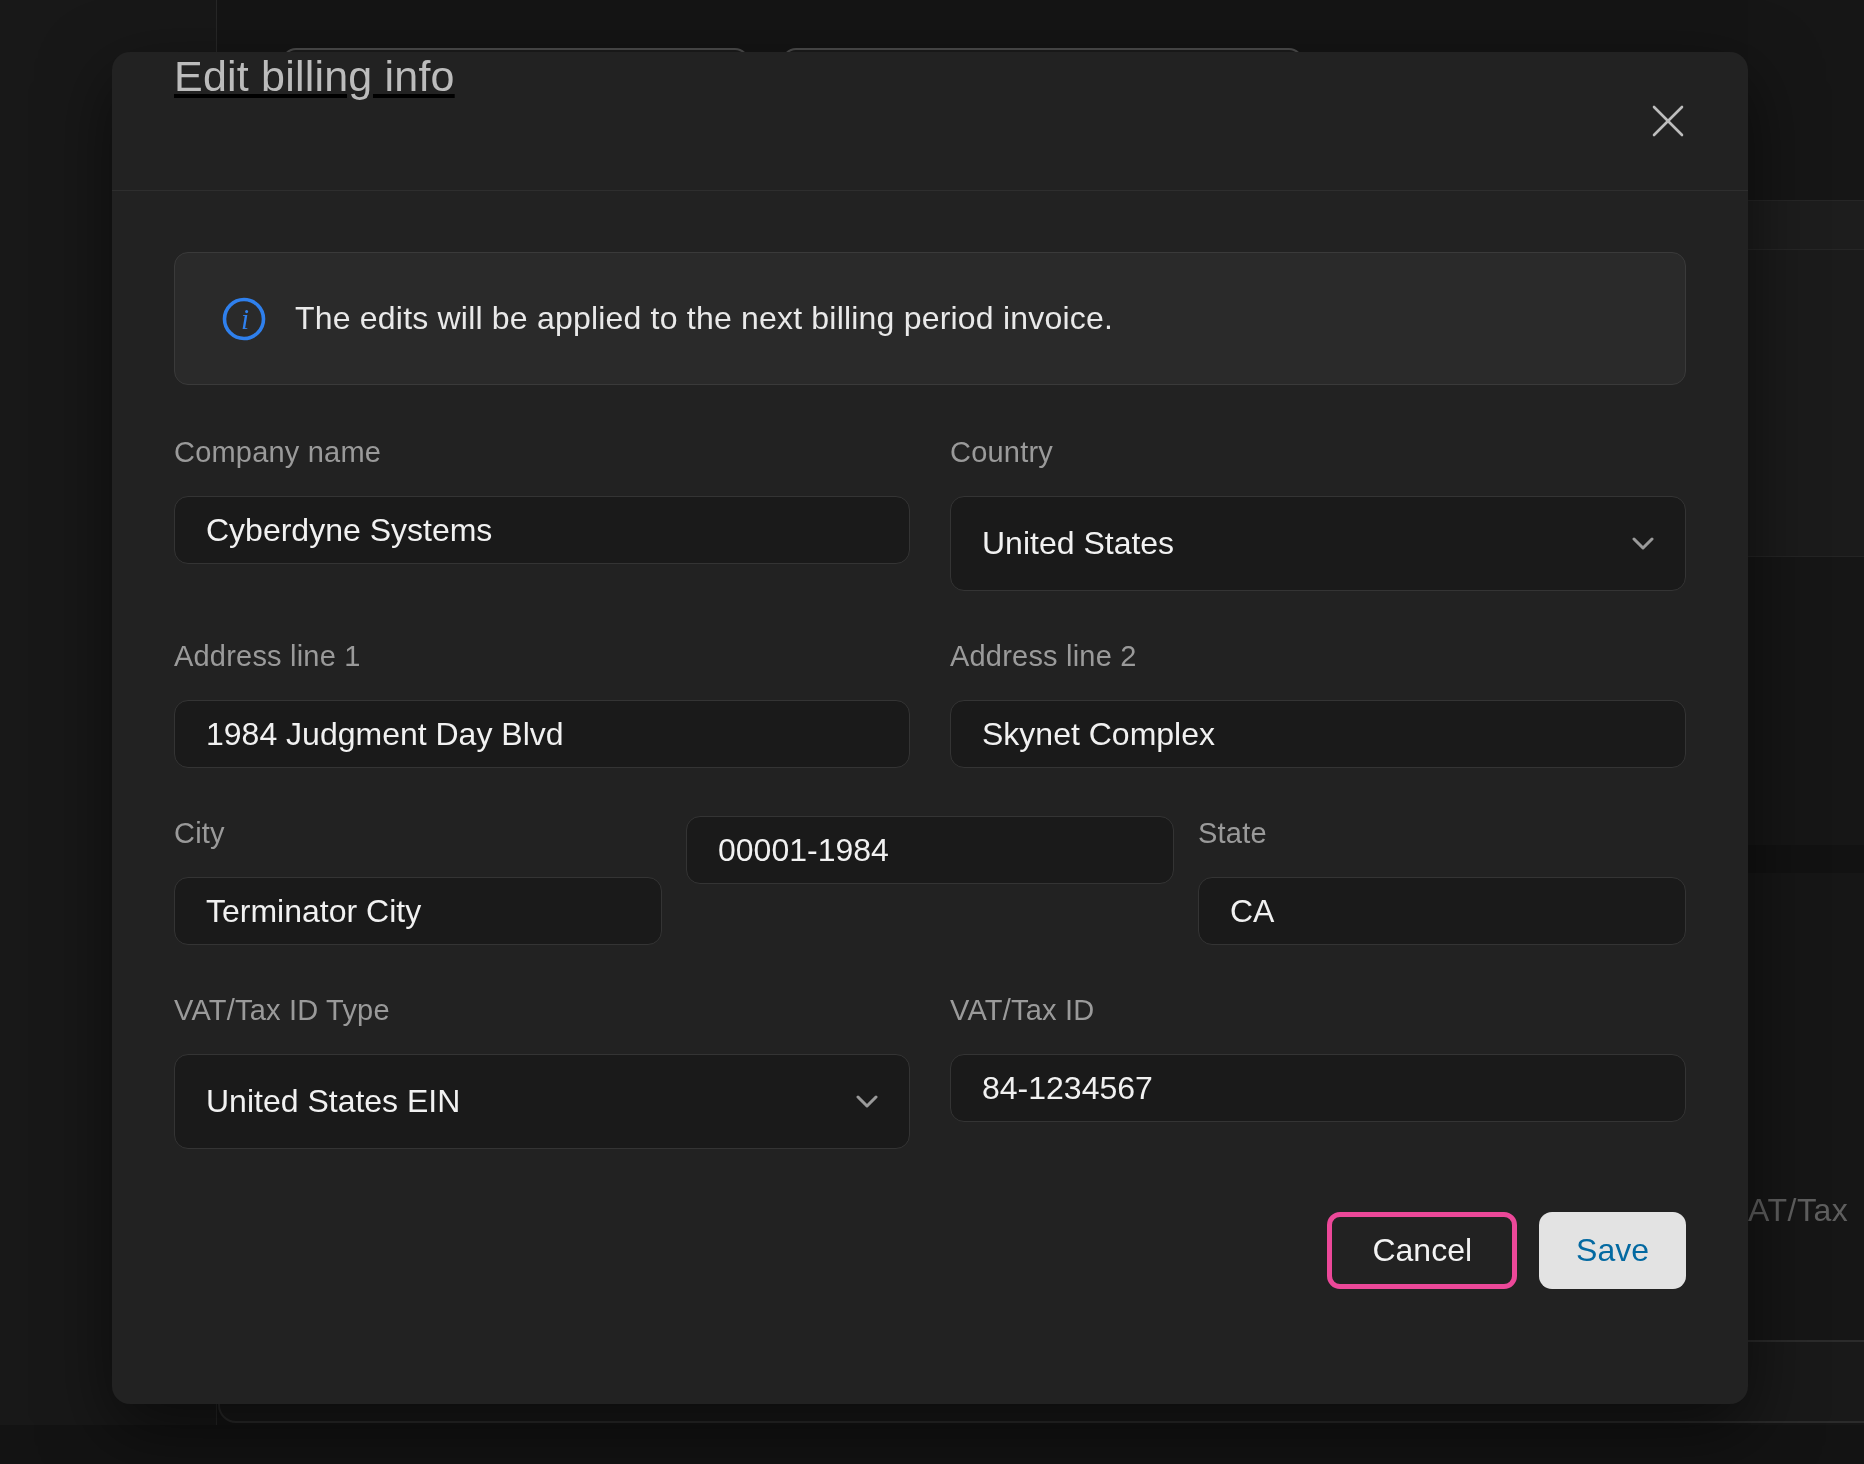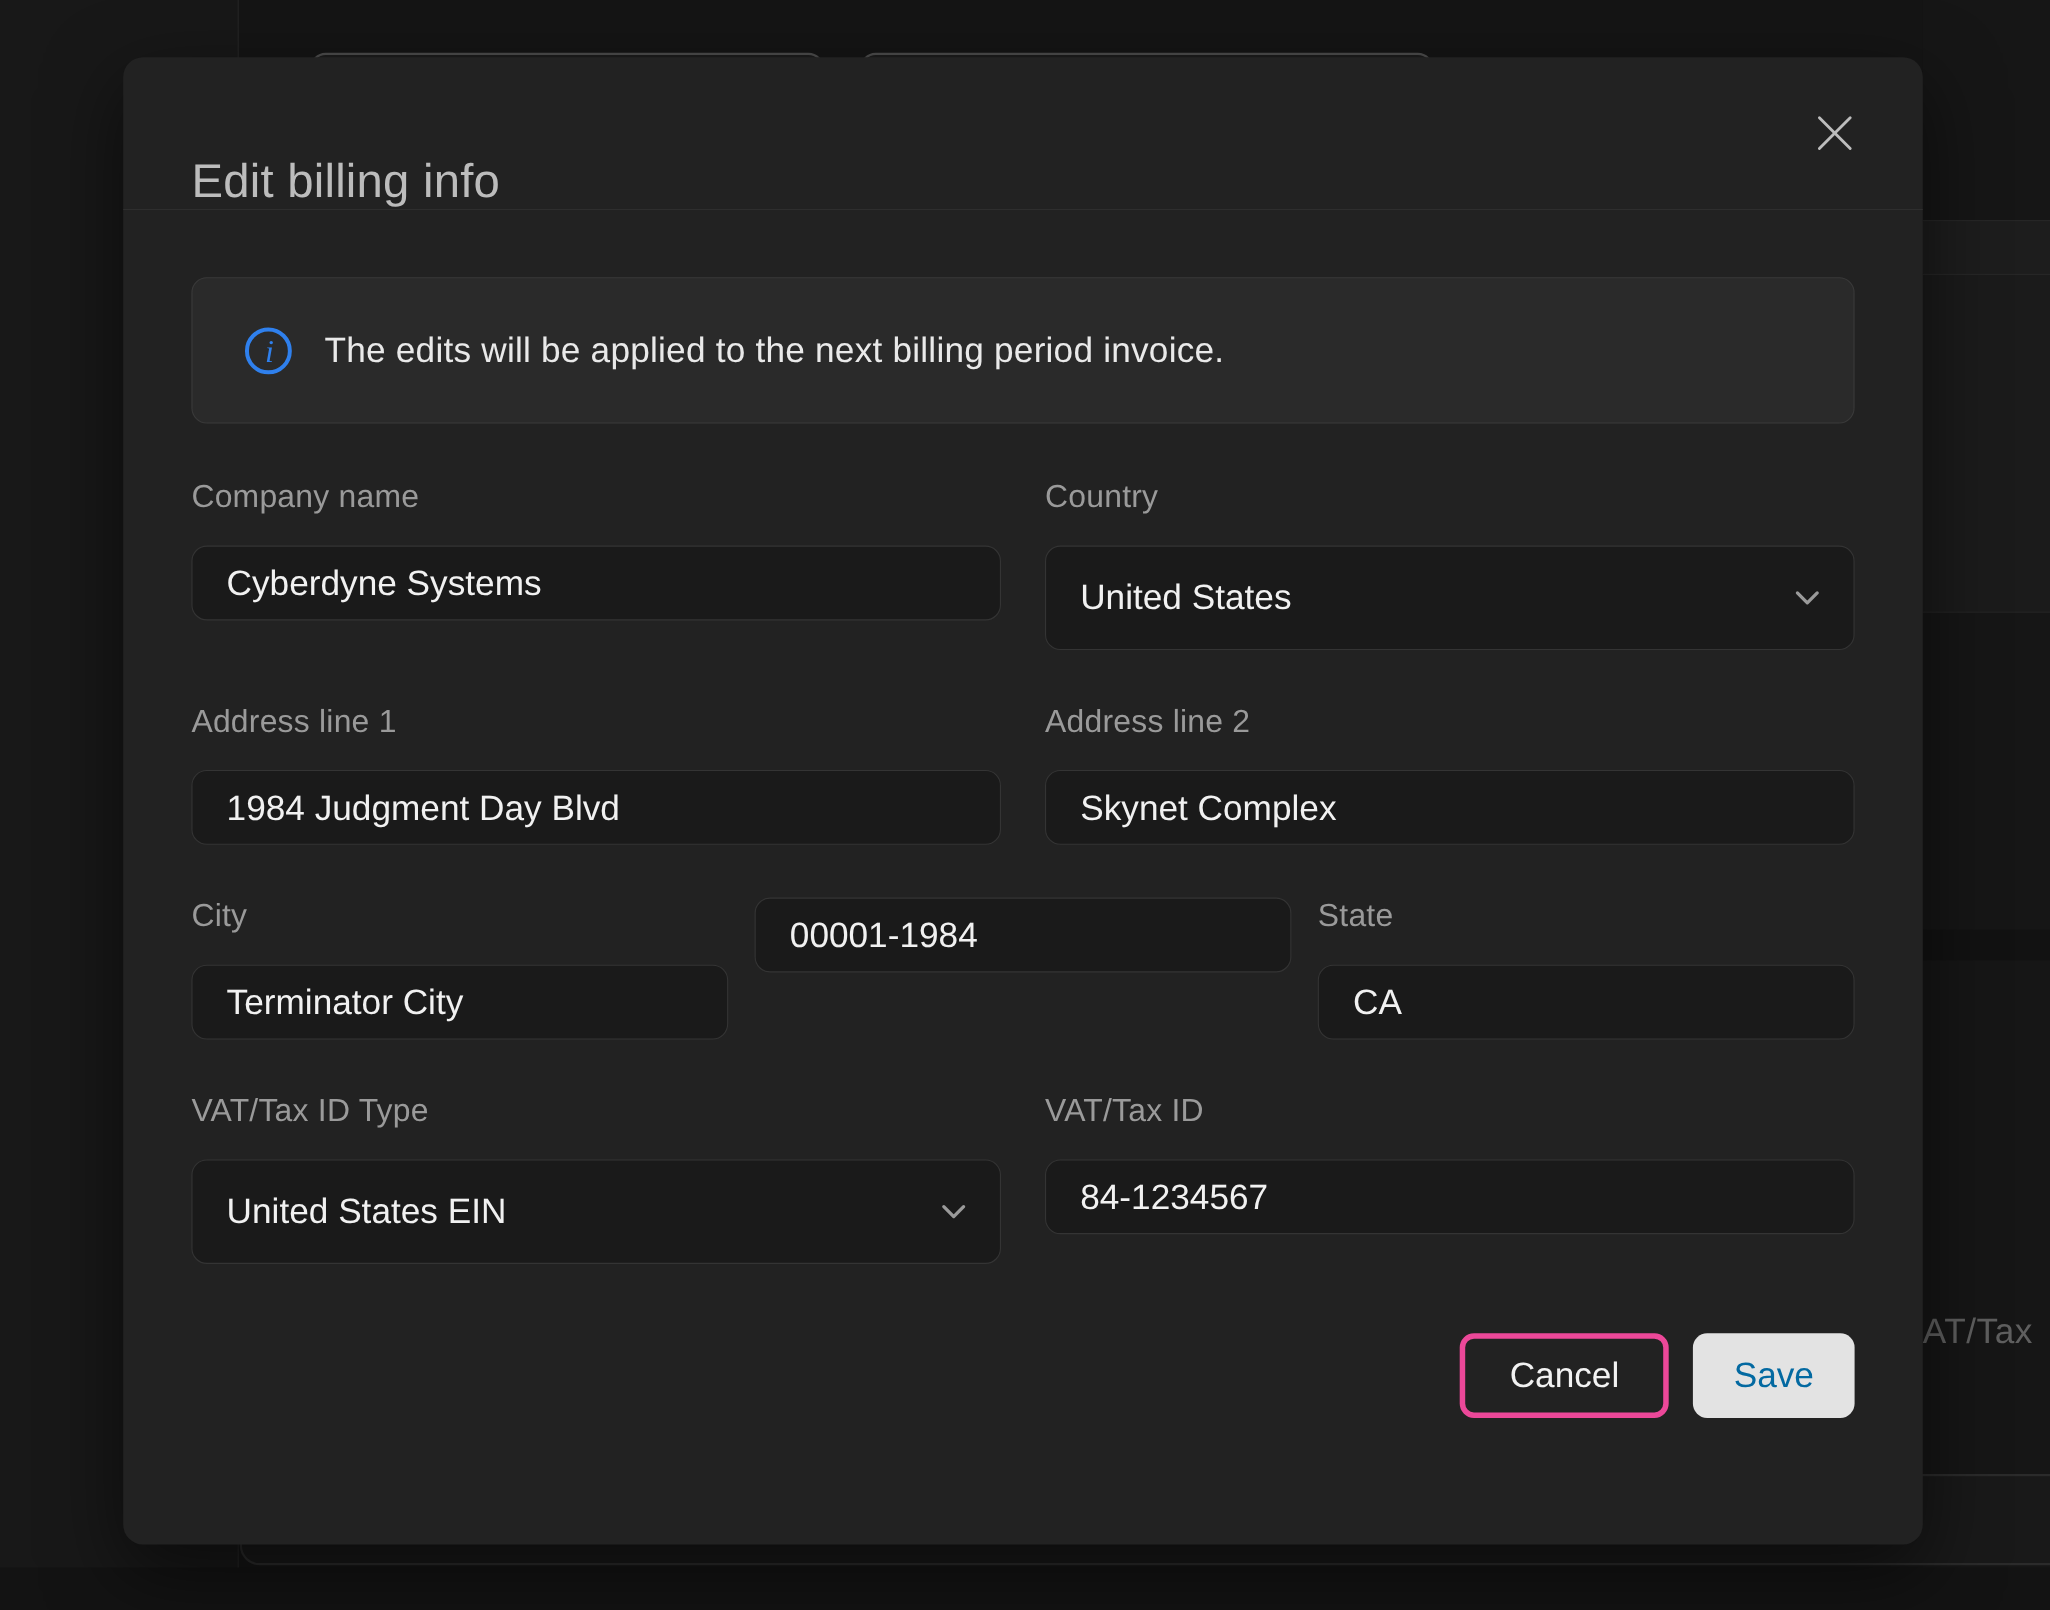--- a/index.html
+++ b/index.html
@@ -33,22 +33,23 @@
   .bg-bottom-fill{position:absolute;left:0;top:1425px;width:1864px;height:39px;background:#131313;}
 
   
   .modal{
     position:absolute;left:112px;top:52px;width:1636px;height:1352px;
     background:#222222;border-radius:18px;
     box-shadow:0 24px 70px rgba(0,0,0,.55);
   }
   .modal-header{
     position:relative;height:139px;padding:0 62px;
-    display:flex;align-items:flex-end;
+    display:flex;align-items:flex-start;
     border-bottom:1px solid #2e2e2e;
+    text-decoration:underline;
   }
   .modal-title{font-size:43px;font-weight:400;color:#bcbcbc;letter-spacing:.2px;}
   .close-btn{
     position:absolute;right:58px;top:50%;transform:translateY(-50%);
     width:44px;height:44px;display:flex;align-items:center;justify-content:center;
     background:transparent;border:0;cursor:pointer;padding:0;
   }
 
   .modal-body{padding:61px 62px 0 62px;}
 

